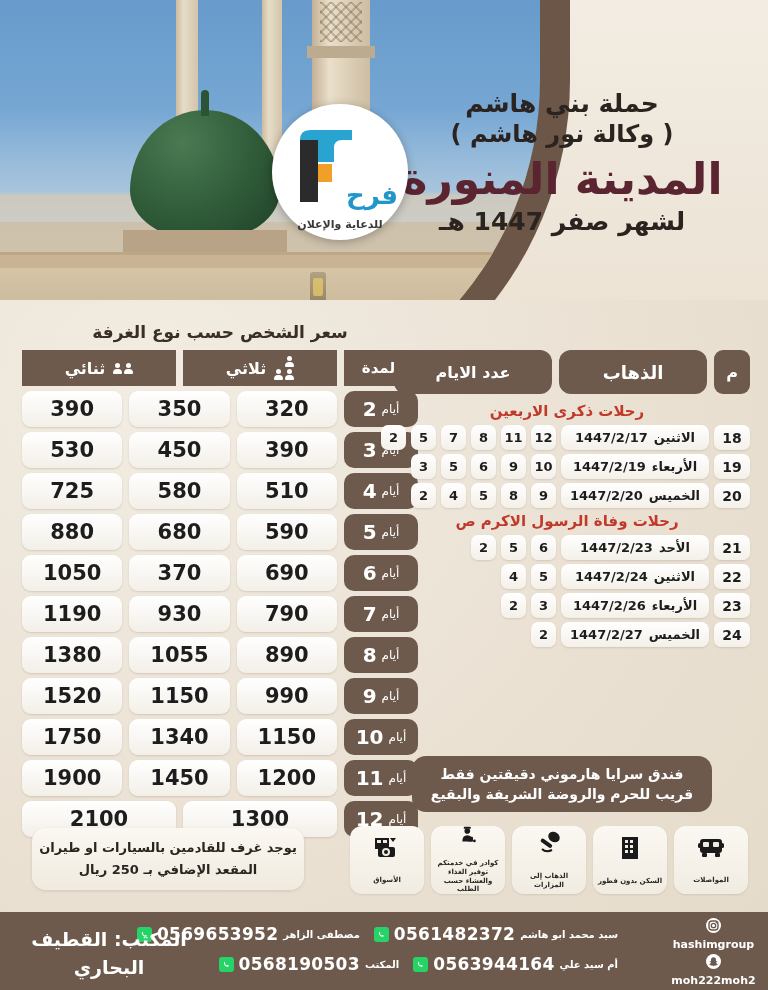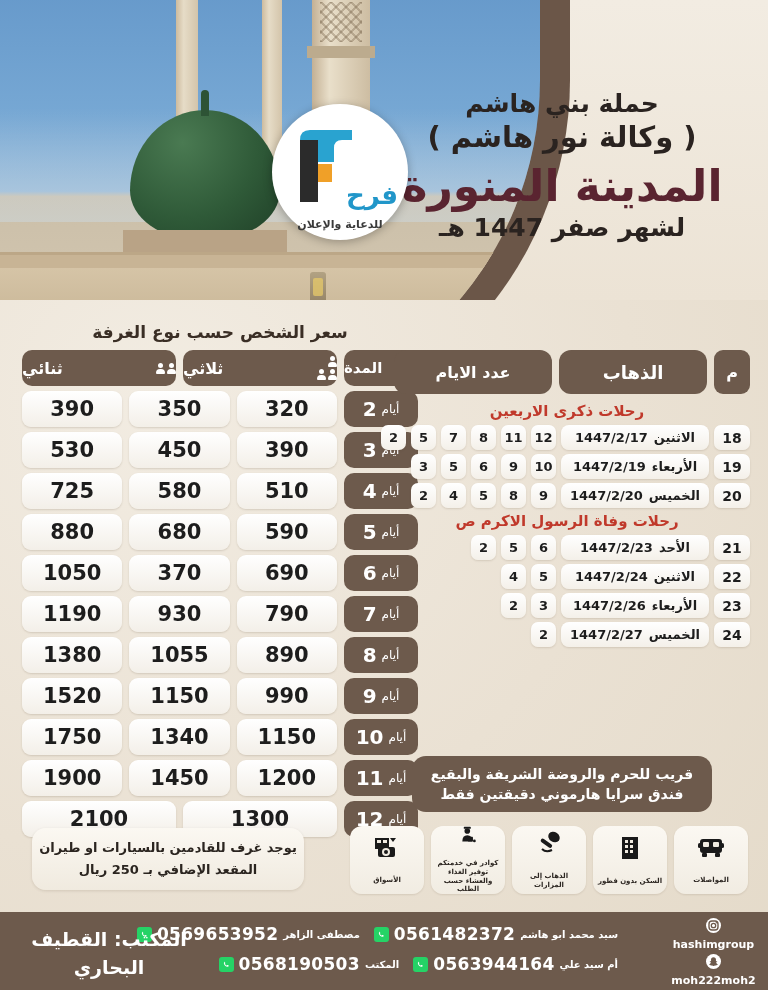--- a/index.html
+++ b/index.html
@@ -166,21 +166,21 @@
     text-align: center;
     direction: rtl;
     z-index: 5;
   }
   .h-line1 {
     font-size: 25px; font-weight: bold;
     color: #2a2320; line-height: 1.25;
     letter-spacing: -.5px;
   }
   .h-line2 {
-    font-size: 29px; font-weight: bold;
+    font-size: 24px; font-weight: bold;
     color: #2a2320; line-height: 1.25;
     letter-spacing: -.5px;
     text-align: center;
   }
   .h-big {
     font-size: 44px; font-weight: bold;
     color: #5a2430; line-height: 1.18;
     margin-top: 4px;
     letter-spacing: -1px;
   }
@@ -218,26 +218,26 @@
     align-items: center;
     justify-content: center;
     font-size: 21px;
     font-weight: bold;
     color: #1d1d1d;
     background: linear-gradient(180deg, #ffffff 0%, #f3efe8 100%);
     box-shadow: 0 1px 2px rgba(90,70,50,.18);
   }
   .p-head {
     flex: 1;
-    border-radius: 10px;
+    border-radius: 0;
     background: #6d5a4c;
     display: flex;
     flex-direction: row-reverse;
     align-items: center;
-    justify-content: space-between;
+    justify-content: center;
     gap: 8px;
     color: #ffffff;
     font-size: 16px;
     font-weight: bold;
     direction: rtl;
   }
   .p-dur {
     width: 74px; flex: 0 0 74px;
     border-radius: 10px;
     background: #6d5a4c;
@@ -778,22 +778,22 @@
             <span>1447/2/27</span>
           </div>
           <div class="t-days">
             <div class="t-day">2</div>
           </div>
         </div>
       </div>
   </div>
 
   <div class="hotel-note">
+    <div>فندق سرايا هارموني دقيقتين فقط</div>
     <div>قريب للحرم والروضة الشريفة والبقيع</div>
-    <div>فندق سرايا هارموني دقيقتين فقط</div>
   </div>
 
   <div class="features">
     <div class="feat">
       <svg width="26" height="24" viewBox="0 0 26 24">
         <rect x="2" y="3" width="22" height="14" rx="3" fill="#1a1a1a"></rect>
         <rect x="5" y="6" width="6" height="5" rx="1" fill="#f1ece2"></rect>
         <rect x="15" y="6" width="6" height="5" rx="1" fill="#f1ece2"></rect>
         <rect x="0" y="7" width="3" height="5" rx="1.5" fill="#1a1a1a"></rect>
         <rect x="23" y="7" width="3" height="5" rx="1.5" fill="#1a1a1a"></rect>

